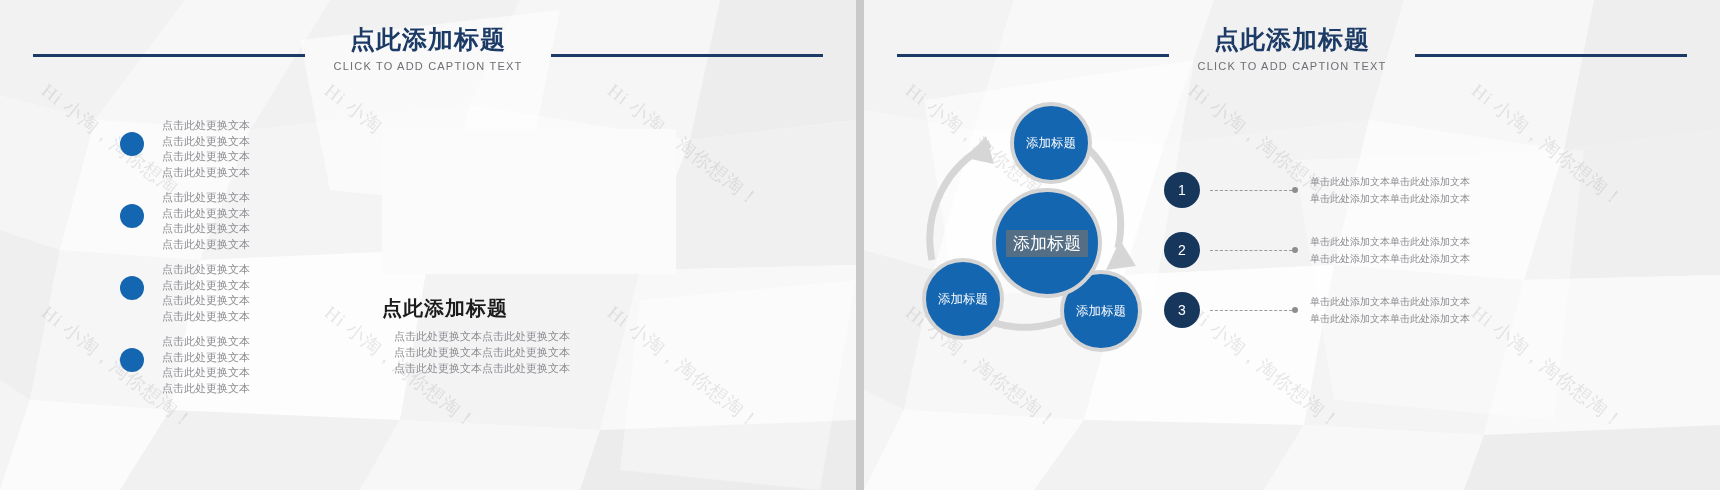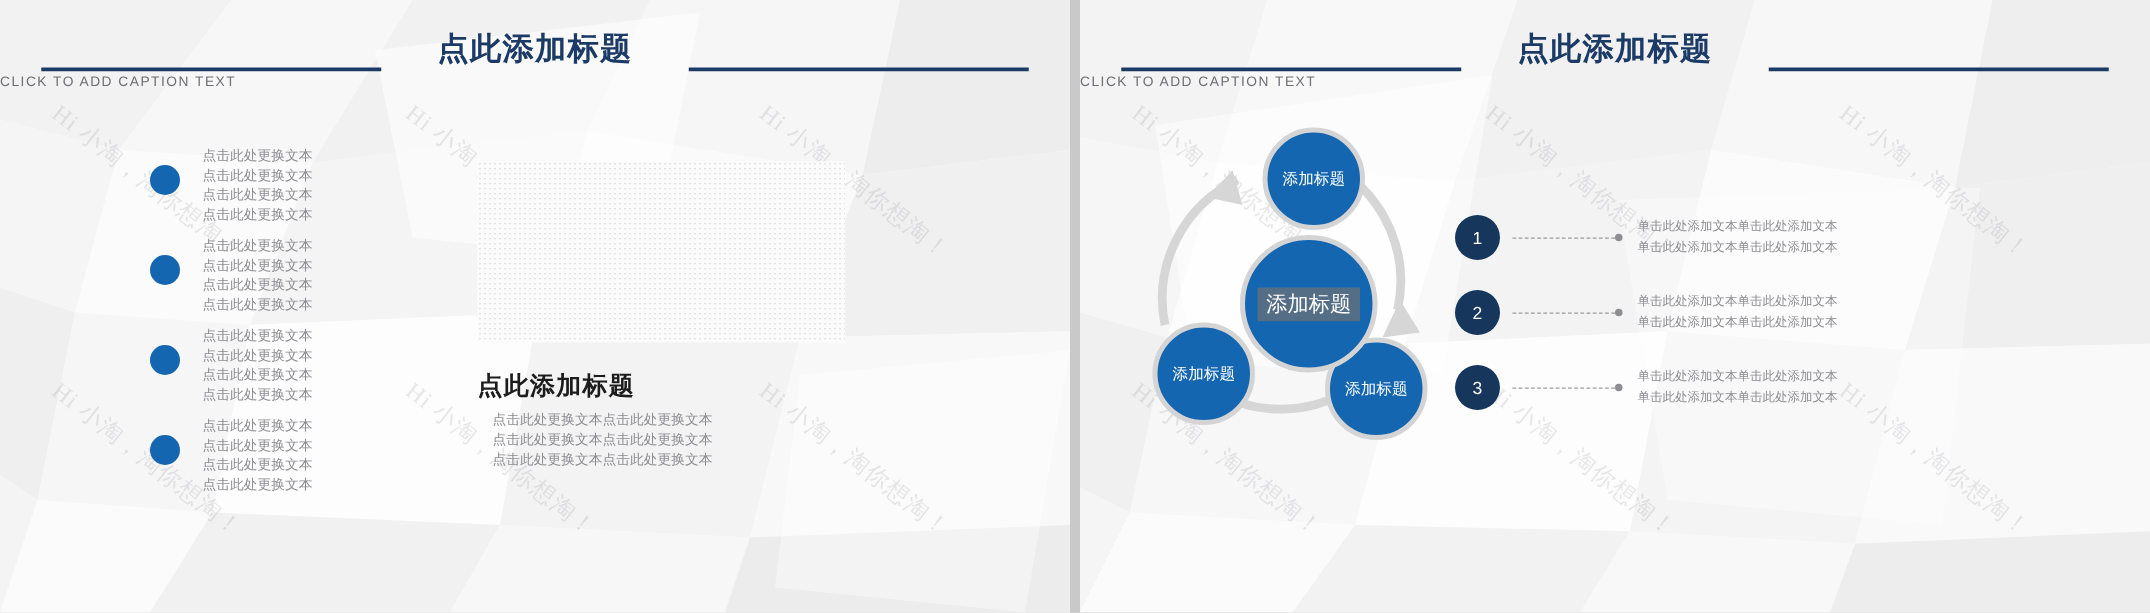--- a/index.html
+++ b/index.html
@@ -66,21 +66,21 @@
     text-align: center;
     font-size: 25px;
     font-weight: bold;
     color: #1b3a66;
     letter-spacing: 1px;
     line-height: 30px;
   }
   .hdr-sub {
     position: absolute;
     top: 36px; left: 0; right: 0;
-    text-align: left;
+    text-align: center;
     font-size: 11px;
     color: #6e6e73;
     letter-spacing: 1.2px;
     font-family: "Liberation Sans", sans-serif;
   }
 
   
   .bullets {
     position: absolute;
     left: 120px; top: 118px;

